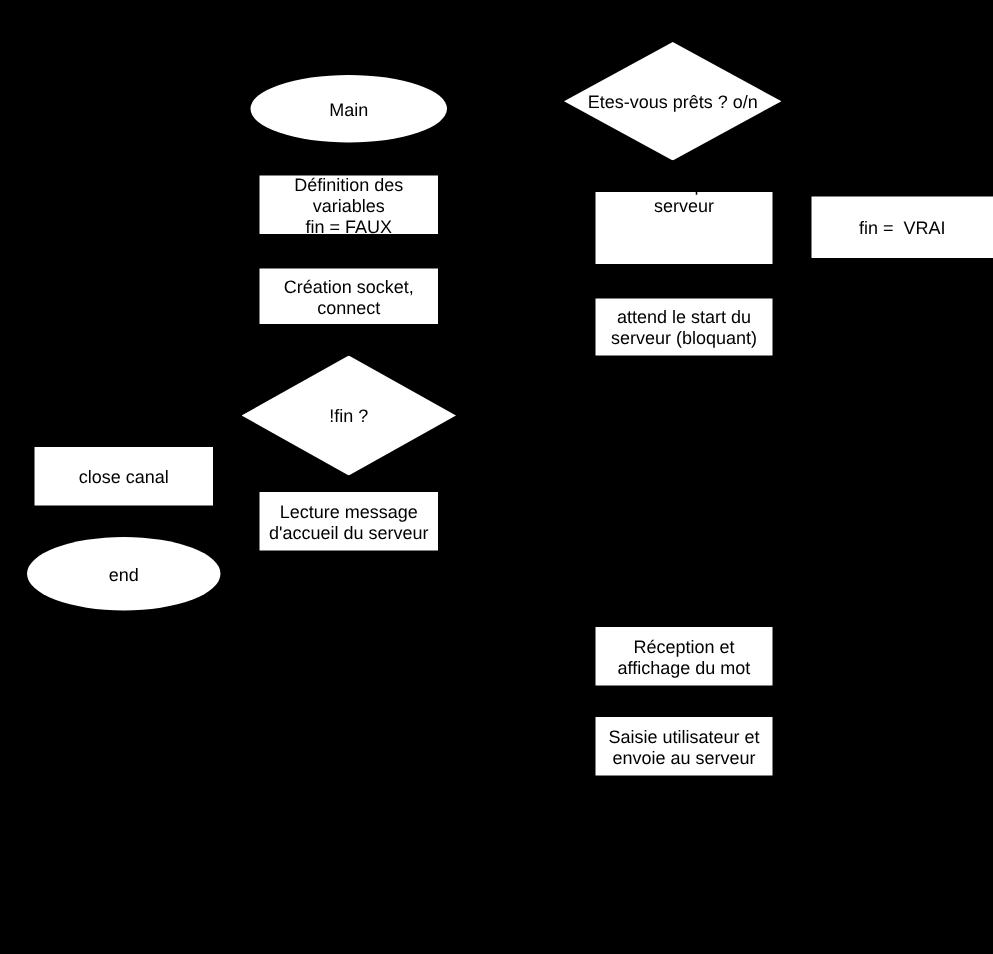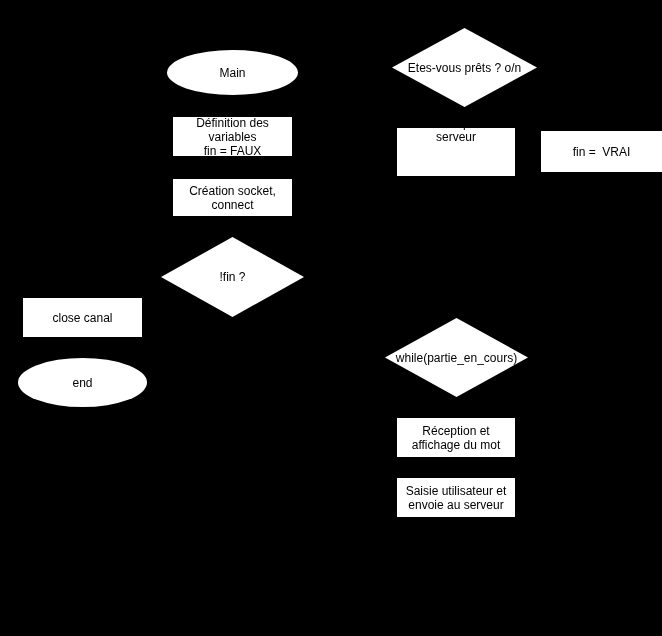--- a/index.html
+++ b/index.html
@@ -57,40 +57,45 @@
   </div>
 
   <div class="node ellipse" style="left:18px; top:358px; width:129px; height:49px;">
     <span class="label">end</span>
   </div>
 
   <div class="node rect" style="left:23px; top:298px; width:119px; height:39px;">
     <span class="label">close canal</span>
   </div>
 
+  <div class="node rect" style="left:173px; top:328px; width:119px; height:39px;">
+    <span class="label">Lecture message
+d'accueil du serveur</span>
+  </div>
 
-  <div class="node diamond" style="left:392px; top:28px; width:145px; height:79px;text-align:center;">
+  <div class="node diamond" style="left:376px; top:28px; width:145px; height:79px;text-align:center;">
     <span class="label">Etes-vous prêts ? o/n</span>
   </div>
 
   <div class="node rect stack" style="left:397px; top:128px; width:118px; height:48px;gap:30px;">
     <span class="label">Envoie la réponse au
 serveur</span>
     <span class="label sub">fin = FAUX</span>
   </div>
 
   <div class="node rect" style="left:541px; top:131px; width:121px; height:41px;">
     <span class="label">fin =  VRAI</span>
   </div>
 
+  <div class="node rect" style="left:397px; top:199px; width:118px; height:38px;">
+    <span class="label">attend le start du
+serveur (bloquant)</span>
+  </div>
 
 
-  <div class="node diamond" style="left:385px; top:318px; width:143px; height:79px;">
-    <span class="label">while(partie_en_cours)</span>
-  </div>
 
   <div class="node rect" style="left:397px; top:418px; width:118px; height:39px;">
     <span class="label">Réception et
 affichage du mot</span>
   </div>
 
   <div class="node rect" style="left:397px; top:478px; width:118px; height:39px;">
     <span class="label">Saisie utilisateur et
 envoie au serveur</span>
   </div>

